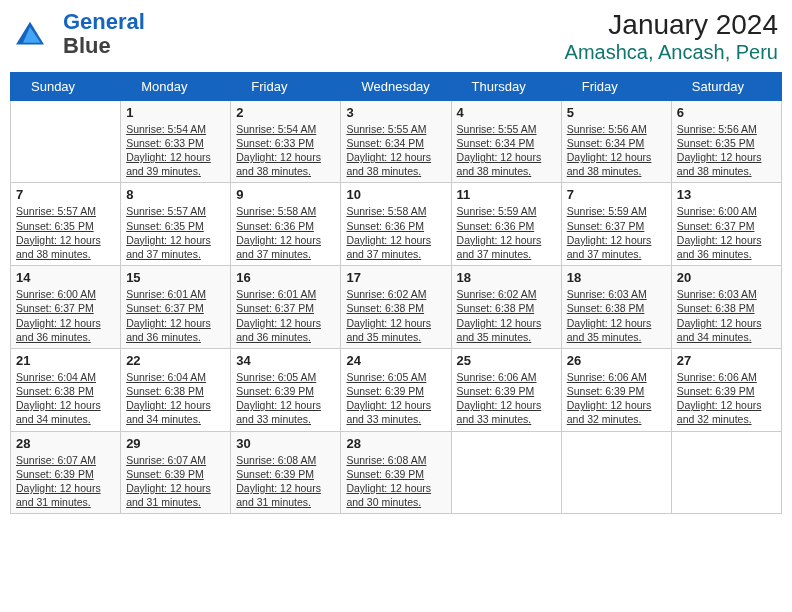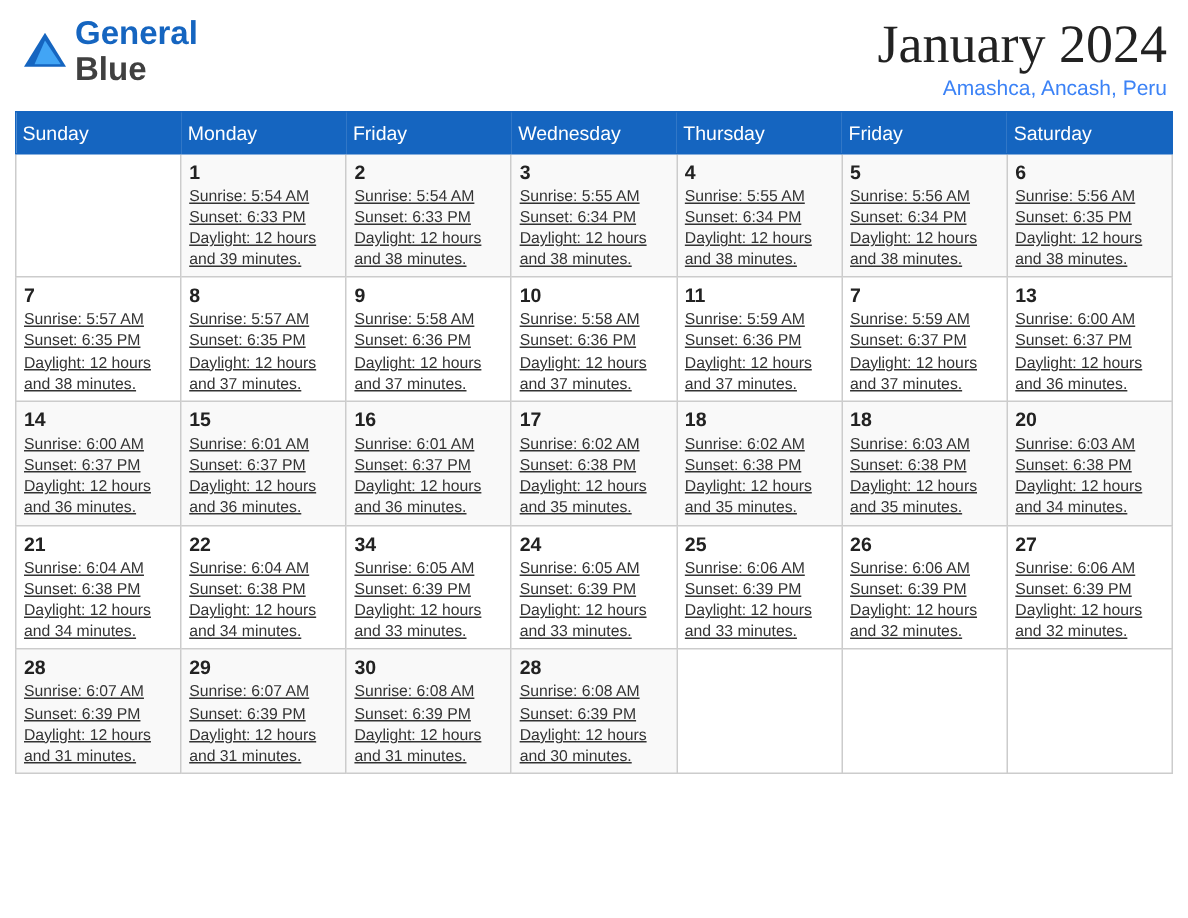--- a/index.html
+++ b/index.html
@@ -13,58 +13,57 @@
     .header {
       display: flex;
       justify-content: space-between;
       align-items: flex-start;
       margin-bottom: 8px;
       padding: 0 4px;
     }
     .logo {
       display: flex;
       align-items: center;
-      gap: 4px;
+      gap: 17px;
     }
     .logo-text {
       font-size: 22px;
       font-weight: bold;
       color: #333;
       line-height: 1.1;
     }
     .logo-text span {
       color: #1565c0;
     }
     .logo-icon {
       width: 32px;
       height: 28px;
     }
     .title-block {
       text-align: right;
     }
     .month-title {
-      font-size: 36px;
+      font-size: 28px;
       font-weight: 300;
       color: #222;
       line-height: 1.1;
-      font-family: Liberation Serif, serif;
     }
     .location {
-      font-size: 14px;
-      color: #3b82f6;
+      font-size: 20px;
+      color: #0f766e;
     }
     table {
       width: 100%;
       border-collapse: collapse;
       font-size: 11px;
     }
     thead tr th {
       background-color: #1565c0;
       color: #fff;
-      padding: 6px 4px;
+      padding: 6px 20px;
       text-align: left;
       font-size: 13px;
       font-weight: normal;
       border: 1px solid #1565c0;
       margin-left: 19px;
     }
     tbody tr td {
       border: 1px solid #ccc;
       vertical-align: top;
       padding: 4px 5px;

